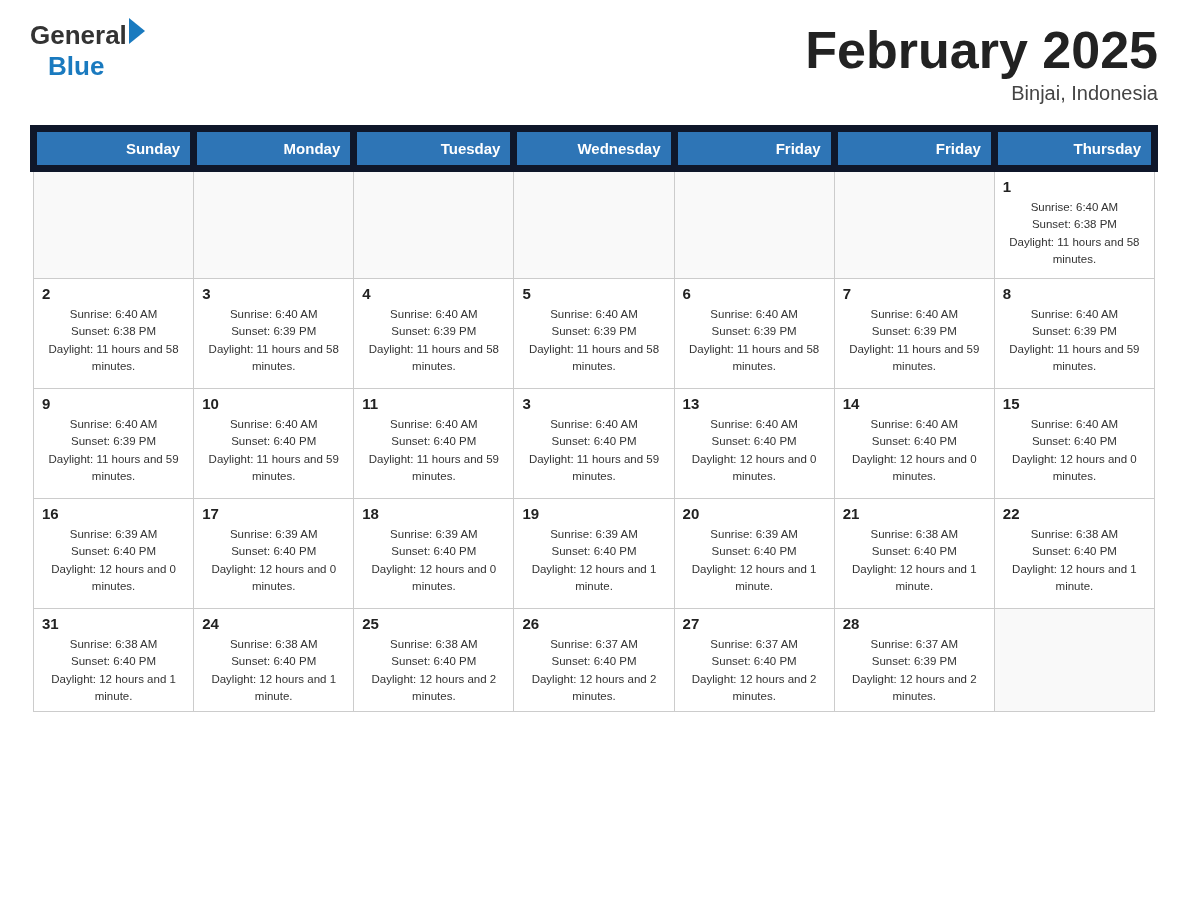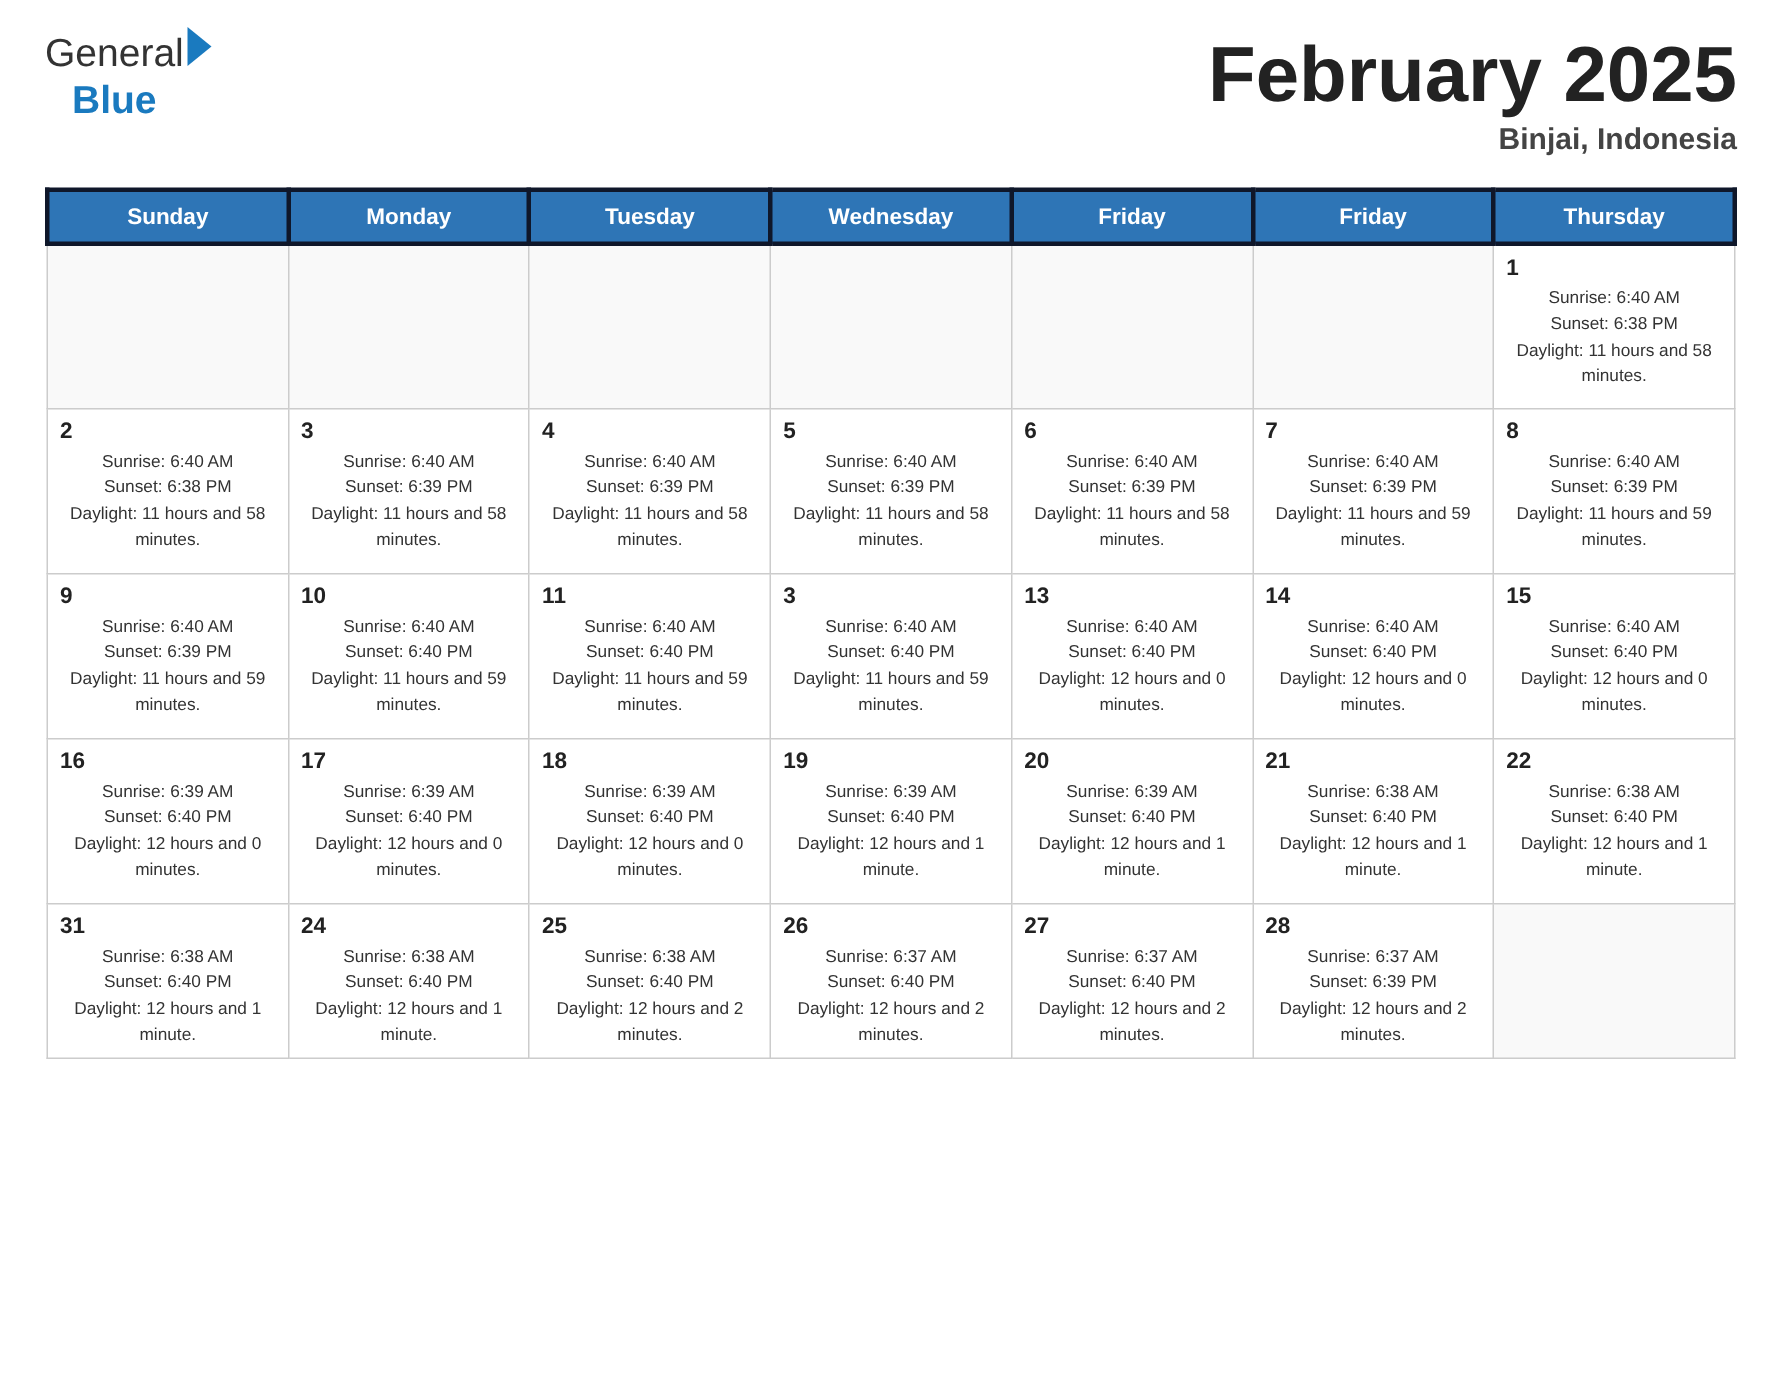--- a/index.html
+++ b/index.html
@@ -11,21 +11,21 @@
       min-height: 918px;
     }
     .header {
       display: flex;
       justify-content: space-between;
       align-items: flex-start;
       margin-bottom: 20px;
     }
     .logo-text-general {
       font-size: 26px;
-      font-weight: normal;
+      font-weight: bold;
       color: #333;
     }
     .logo-arrow {
       width: 0;
       height: 0;
       border-left: 16px solid #1a7abf;
       border-top: 13px solid transparent;
       border-bottom: 13px solid transparent;
       margin-left: 2px;
       margin-top: -10px;
@@ -50,34 +50,33 @@
     }
     .title-month {
       font-size: 52px;
       font-weight: bold;
       color: #222;
     }
     .title-location {
       font-size: 20px;
       color: #444;
       margin-top: 2px;
-      font-weight: bold;
     }
     table {
       width: 100%;
       border-collapse: collapse;
     }
     thead tr th {
       background-color: #2e75b6;
       color: #fff;
       font-size: 15px;
       font-weight: bold;
       padding: 8px 10px;
-      text-align: center;
-      border: 3px solid #0f172a;
+      text-align: right;
+      border: 7px solid #0f172a;
     }
     tbody tr td {
       border: 1px solid #ccc;
       vertical-align: top;
       padding: 6px 8px;
       width: 14.28%;
       height: 110px;
     }
     tbody tr td.empty {
       background: #f9f9f9;

